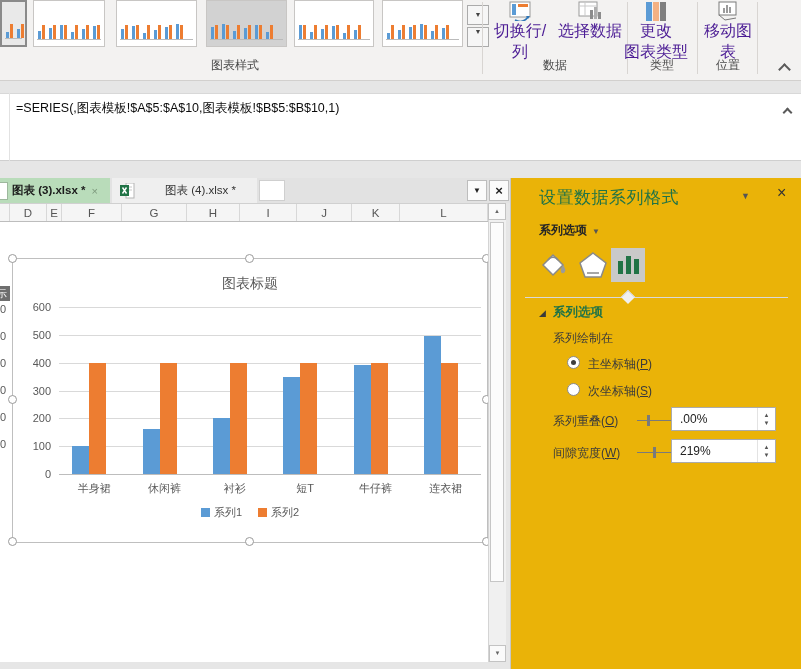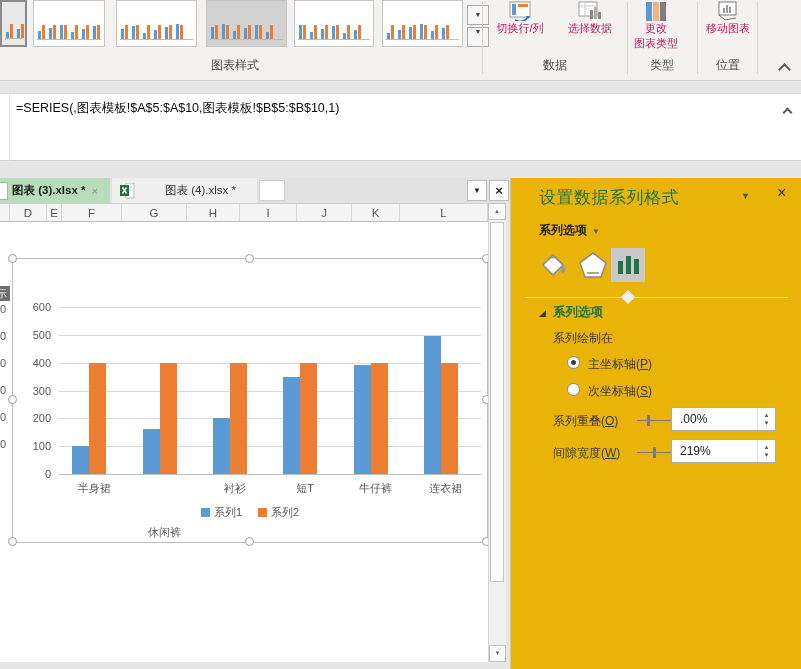--- a/index.html
+++ b/index.html
@@ -15,21 +15,21 @@
   .mini::after{content:"";position:absolute;left:3px;right:3px;bottom:6px;border-bottom:1px solid #bbb;}
   .mb{position:absolute;bottom:7px;width:3px;}
   .mb.b{background:#5b9bd5;}
   .mb.o{background:#ed7d31;}
   .gal-btn{position:absolute;left:467px;width:22px;height:20px;background:#f6f6f6;border:1px solid #ababab;
            box-sizing:border-box;text-align:center;font-size:7px;color:#444;line-height:18px;}
   .gal-btn .bar{display:block;height:2px;border-top:1px solid #444;margin:3px 4px 0 4px;}
   .gal-btn.more{line-height:8px;}
   .grp-label{position:absolute;top:57px;font-size:12px;color:#4a4a4a;text-align:center;}
   .vsep{position:absolute;top:2px;height:72px;width:1px;background:#d8d5d2;}
-  .rbtn{position:absolute;top:0;height:56px;text-align:center;color:#be185d;font-size:11px;cursor:default;}
+  .rbtn{position:absolute;top:0;height:56px;text-align:center;color:#4c1d95;font-size:16px;cursor:default;}
   .rbtn .ric{height:21px;display:flex;align-items:flex-end;justify-content:center;}
   .chev{display:inline-block;width:7px;height:7px;border-left:2px solid #5a5a5a;border-top:2px solid #5a5a5a;transform:rotate(45deg);}
   
   #formulabar{left:0;top:93px;width:801px;height:68px;background:#fff;border-top:1px solid #d8d8d8;border-bottom:1px solid #cfcfcf;box-sizing:border-box;}
   #fx-sliver{left:0;top:93px;width:10px;height:68px;border-right:1px solid #e2e2e2;box-sizing:border-box;}
   #formula-text{left:16px;top:100px;width:740px;font-size:12.5px;color:#0b0b0b;white-space:nowrap;}
   #fx-collapse{left:784px;top:102px;}
   
   #tabbar{left:0;top:178px;width:510px;height:25px;background:#e2e2e2;}
   .tab{position:absolute;top:0;height:25px;display:flex;align-items:center;box-sizing:border-box;font-size:11.5px;color:#333;}
@@ -301,41 +301,42 @@
       <div class="zt abs" style="top: 81px;">0</div>
       <div class="zt abs" style="top: 108px;">0</div>
       <div class="zt abs" style="top: 135px;">0</div>
       <div class="zt abs" style="top: 162px;">0</div>
       <div class="zt abs" style="top: 189px;">0</div>
       <div class="zt abs" style="top: 216px;">0</div>
     </div>
 
   <div id="chart" class="abs">
     <div id="chart-inner">
+      <div id="cttl">图表标题</div>
       <div id="plot">
           <div class="gl zero" style="left: 46px; width: 422px; top: 215px;"></div>
           <div class="ytick" style="left: 4px; top: 209px;">0</div>
           <div class="gl" style="left: 46px; width: 422px; top: 187.167px;"></div>
           <div class="ytick" style="left: 4px; top: 181.167px;">100</div>
           <div class="gl" style="left: 46px; width: 422px; top: 159.333px;"></div>
           <div class="ytick" style="left: 4px; top: 153.333px;">200</div>
           <div class="gl" style="left: 46px; width: 422px; top: 131.5px;"></div>
           <div class="ytick" style="left: 4px; top: 125.5px;">300</div>
           <div class="gl" style="left: 46px; width: 422px; top: 103.667px;"></div>
           <div class="ytick" style="left: 4px; top: 97.6667px;">400</div>
           <div class="gl" style="left: 46px; width: 422px; top: 75.8333px;"></div>
           <div class="ytick" style="left: 4px; top: 69.8333px;">500</div>
           <div class="gl" style="left: 46px; width: 422px; top: 48px;"></div>
           <div class="ytick" style="left: 4px; top: 42px;">600</div>
           <div class="bar" style="left: 59.1667px; width: 17px; top: 187.167px; height: 27.8333px; background: rgb(91, 155, 213);"></div>
           <div class="bar" style="left: 76.1667px; width: 17px; top: 103.667px; height: 111.333px; background: rgb(237, 125, 49);"></div>
           <div class="cat" style="left: 46.1667px; top: 222px;">半身裙</div>
           <div class="bar" style="left: 129.5px; width: 17px; top: 170.467px; height: 44.5333px; background: rgb(91, 155, 213);"></div>
           <div class="bar" style="left: 146.5px; width: 17px; top: 103.667px; height: 111.333px; background: rgb(237, 125, 49);"></div>
-          <div class="cat" style="left: 116.5px; top: 222px; margin-top: 44px;">休闲裤</div>
+          <div class="cat" style="left: 116.5px; top: 222px;">休闲裤</div>
           <div class="bar" style="left: 199.833px; width: 17px; top: 159.333px; height: 55.6667px; background: rgb(91, 155, 213);"></div>
           <div class="bar" style="left: 216.833px; width: 17px; top: 103.667px; height: 111.333px; background: rgb(237, 125, 49);"></div>
           <div class="cat" style="left: 186.833px; top: 222px;">衬衫</div>
           <div class="bar" style="left: 270.167px; width: 17px; top: 117.583px; height: 97.4167px; background: rgb(91, 155, 213);"></div>
           <div class="bar" style="left: 287.167px; width: 17px; top: 103.667px; height: 111.333px; background: rgb(237, 125, 49);"></div>
           <div class="cat" style="left: 257.167px; top: 222px;">短T</div>
           <div class="bar" style="left: 340.5px; width: 17px; top: 106.45px; height: 108.55px; background: rgb(91, 155, 213);"></div>
           <div class="bar" style="left: 357.5px; width: 17px; top: 103.667px; height: 111.333px; background: rgb(237, 125, 49);"></div>
           <div class="cat" style="left: 327.5px; top: 222px;">牛仔裤</div>
           <div class="bar" style="left: 410.833px; width: 17px; top: 77.225px; height: 137.775px; background: rgb(91, 155, 213);"></div>

